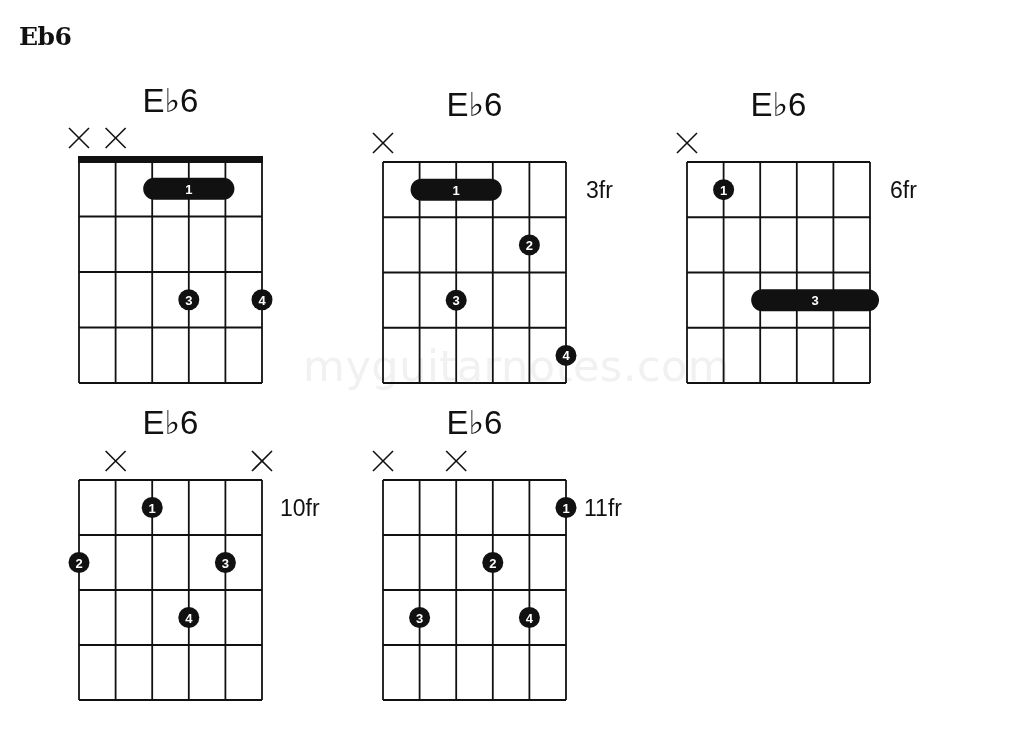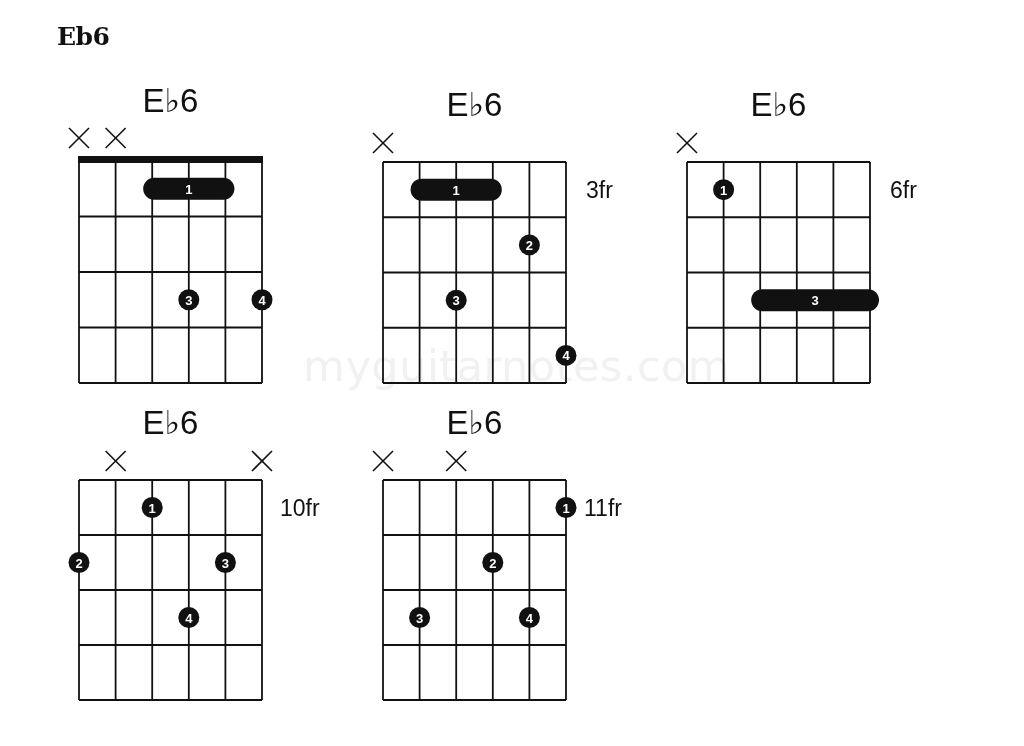--- a/index.html
+++ b/index.html
@@ -1,21 +1,20 @@
 <!DOCTYPE html>
 <html><head>
 <meta charset="utf-8">
 <style>
   html, body { margin: 0; padding: 0; background: #ffffff; }
   body { width: 1024px; height: 746px; position: relative; overflow: hidden; }
   .page-heading {
     position: absolute; left: 19px; top: 22px;
     font-family: "DejaVu Serif", serif; font-weight: bold; font-size: 25px; color: #111;
     letter-spacing: -0.5px;
-    margin-left: 38px;
   }
   .watermark {
     position: absolute; left: 303px; top: 341px;
     font-family: "DejaVu Sans", sans-serif; font-size: 43px; color: #f1f1f1;
     letter-spacing: 0.5px; z-index: 0; white-space: nowrap;
   }
   svg.board { position: absolute; left: 0; top: 0; z-index: 1; }
   .chord-title { font-family: "Liberation Sans", sans-serif; font-size: 33px; fill: #111; }
   .fret-label { font-family: "Liberation Sans", sans-serif; font-size: 23px; fill: #111; }
   .finger-num { font-family: "Liberation Sans", sans-serif; font-size: 13px; font-weight: bold; fill: #fff; }

